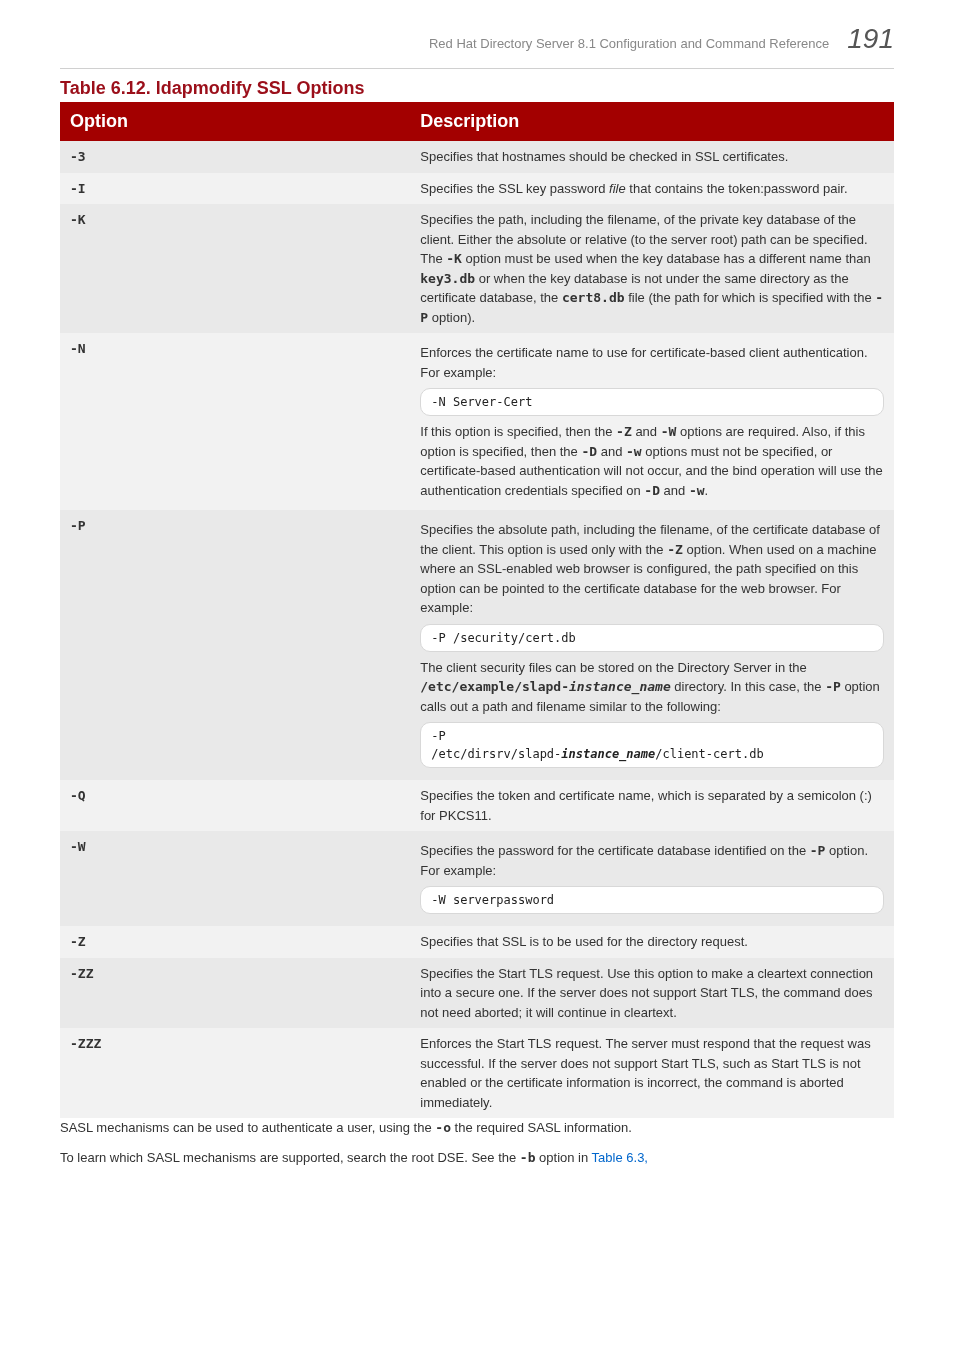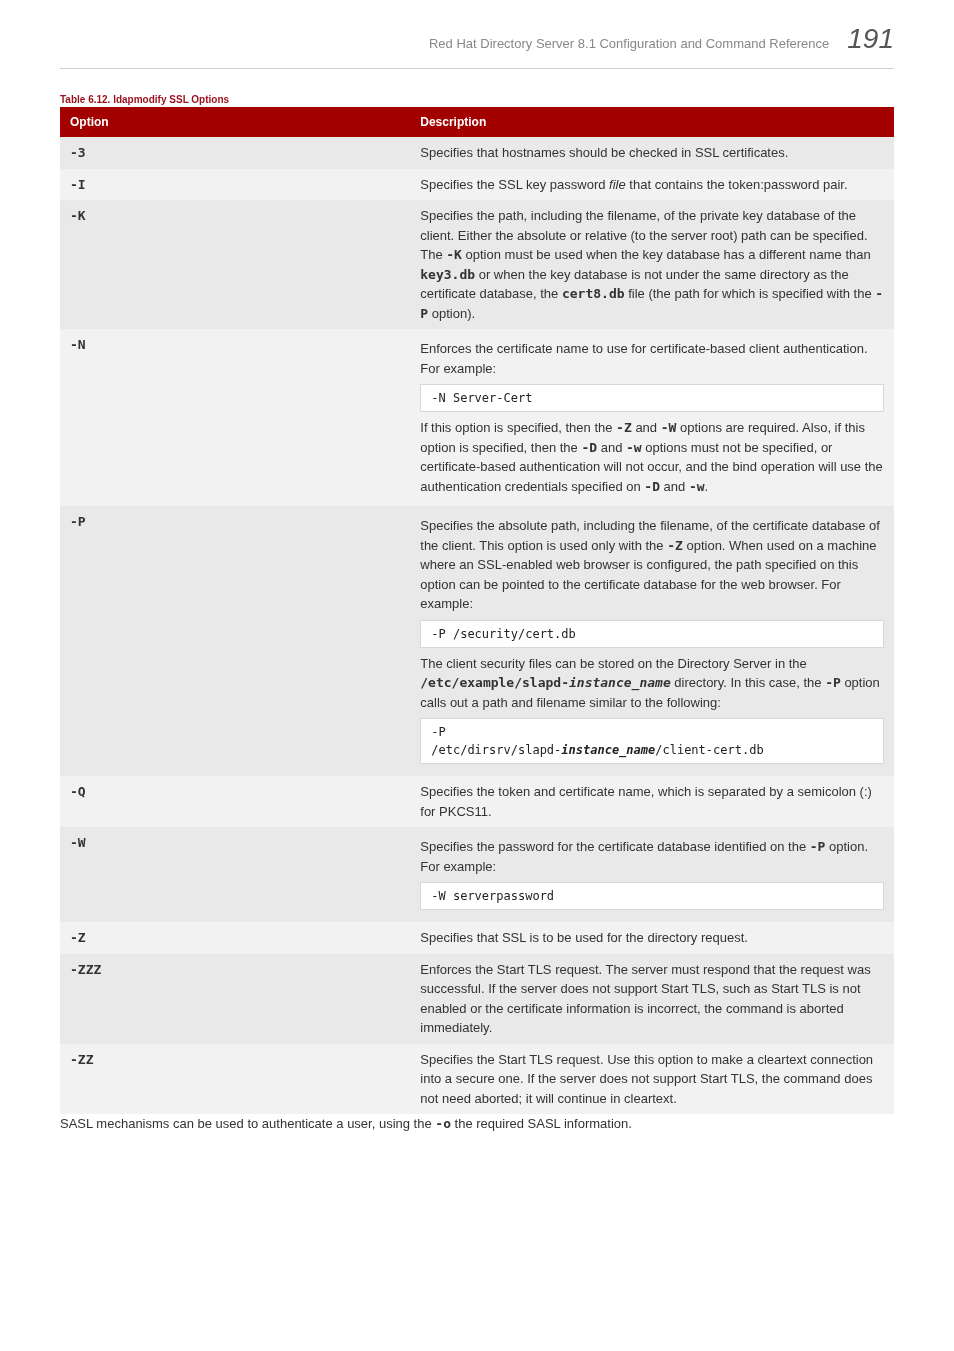--- a/index.html
+++ b/index.html
@@ -11,54 +11,54 @@
     line-height: 1.5;
   }
   .page {
     width: 954px;
     margin: 0 auto;
     padding: 0 60px 40px 60px;
   }
   .header-bar {
     border-bottom: 1px solid #d0d0d0;
     padding: 18px 0 8px 0;
-    margin-bottom: 23px;
+    margin-bottom: 6px;
     display: flex;
     justify-content: flex-end;
     align-items: baseline;
     gap: 18px;
   }
   .header-title {
     color: #888;
     font-size: 13px;
   }
   .page-number {
     font-size: 28px;
     color: #555;
     font-weight: 400;
     font-style: italic;
   }
   .table-caption {
     color: #9b0f1a;
     font-weight: 700;
-    font-size: 10px;
+    font-size: 18px;
     margin-bottom: 0;
   }
   table.opt-table {
     width: 100%;
     border-collapse: collapse;
     table-layout: fixed;
   }
   table.opt-table th {
     background: #a30000;
     color: #fff;
     text-align: left;
     font-weight: 700;
     padding: 6px 10px;
-    font-size: 12px;
+    font-size: 18px;
   }
   table.opt-table td {
     padding: 6px 10px;
     vertical-align: top;
     font-size: 13px;
     color: #333;
   }
   table.opt-table tr:nth-child(even) td { background: #f2f2f2; }
   table.opt-table tr:nth-child(odd) td { background: #e9e9e9; }
   table.opt-table td.opt {
@@ -67,21 +67,21 @@
     white-space: nowrap;
     width: 42%;
   }
   .code-inline {
     font-family: "Menlo", "Consolas", monospace;
     font-weight: 700;
   }
   .code-block {
     background: #fff;
     border: 1px solid #d8d8d8;
-    border-radius: 0;
+    border-radius: 10px;
     padding: 4px 10px;
     margin: 6px 0;
     font-family: "Menlo", "Consolas", monospace;
     font-size: 12px;
     white-space: pre-wrap;
     word-break: break-word;
     color: #222;
   }
   .para { margin: 4px 0; }
   em.fi { font-style: italic; }
@@ -178,30 +178,33 @@
           <div class="code-block">-W serverpassword</div>
         </td>
       </tr>
 
       <tr>
         <td class="opt">-Z</td>
         <td>Specifies that SSL is to be used for the directory request.</td>
       </tr>
 
       <tr>
+        <td class="opt">-ZZ</td>
+        <td>Specifies the Start TLS request. Use this option to make a cleartext connection into a secure one. If the server does not support Start TLS, the command does not need aborted; it will continue in cleartext.</td>
+      </tr>
+
+      <tr>
         <td class="opt">-ZZZ</td>
         <td>Enforces the Start TLS request. The server must respond that the request was successful. If the server does not support Start TLS, such as Start TLS is not enabled or the certificate information is incorrect, the command is aborted immediately.</td>
-      </tr>
-
-      <tr>
-        <td class="opt">-ZZ</td>
-        <td>Specifies the Start TLS request. Use this option to make a cleartext connection into a secure one. If the server does not support Start TLS, the command does not need aborted; it will continue in cleartext.</td>
       </tr>
     </tbody>
   </table>
 
 
   <div class="body-text">
     <span>SASL mechanisms can be used to authenticate a user, using the </span><span class="code-inline">-o</span><span> the required SASL information.</span>
   </div>
 
+  <div class="body-text">
+    <span>To learn which SASL mechanisms are supported, search the root DSE. See the </span><span class="code-inline">-b</span><span> option in </span><a href="#" class="link">Table 6.3,</a>
+  </div>
 
 </div>
 
 </body></html>

